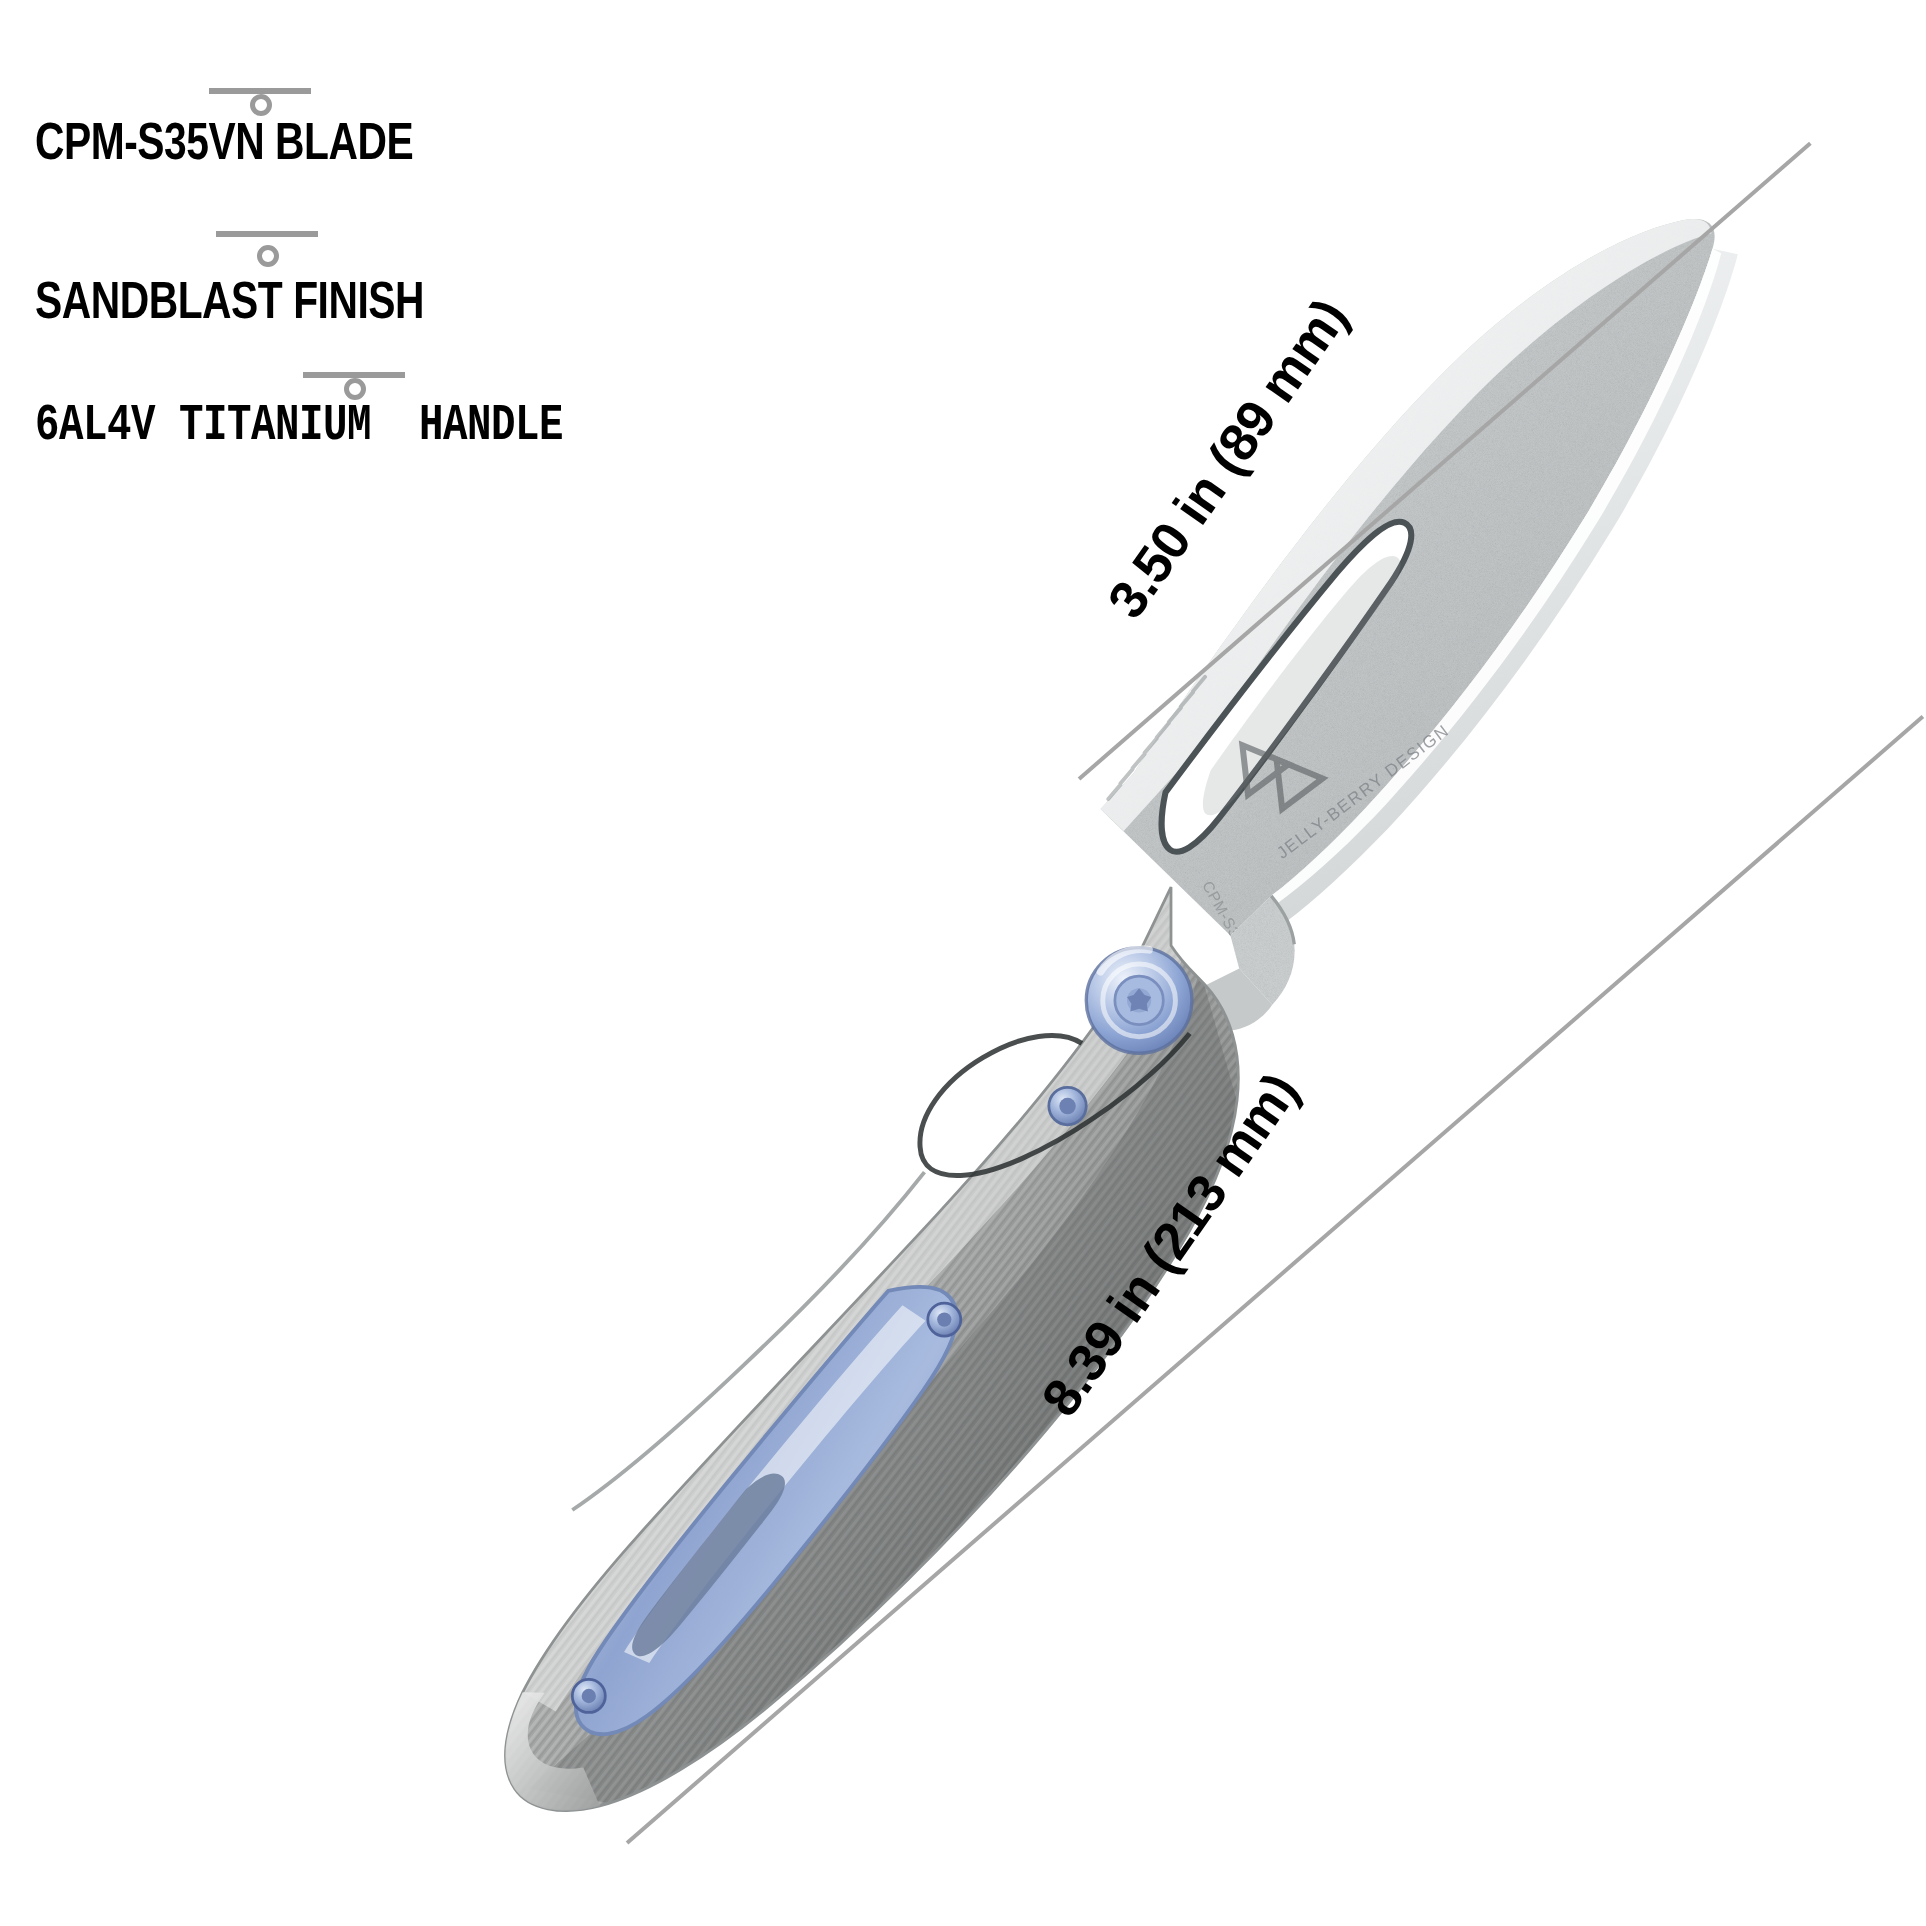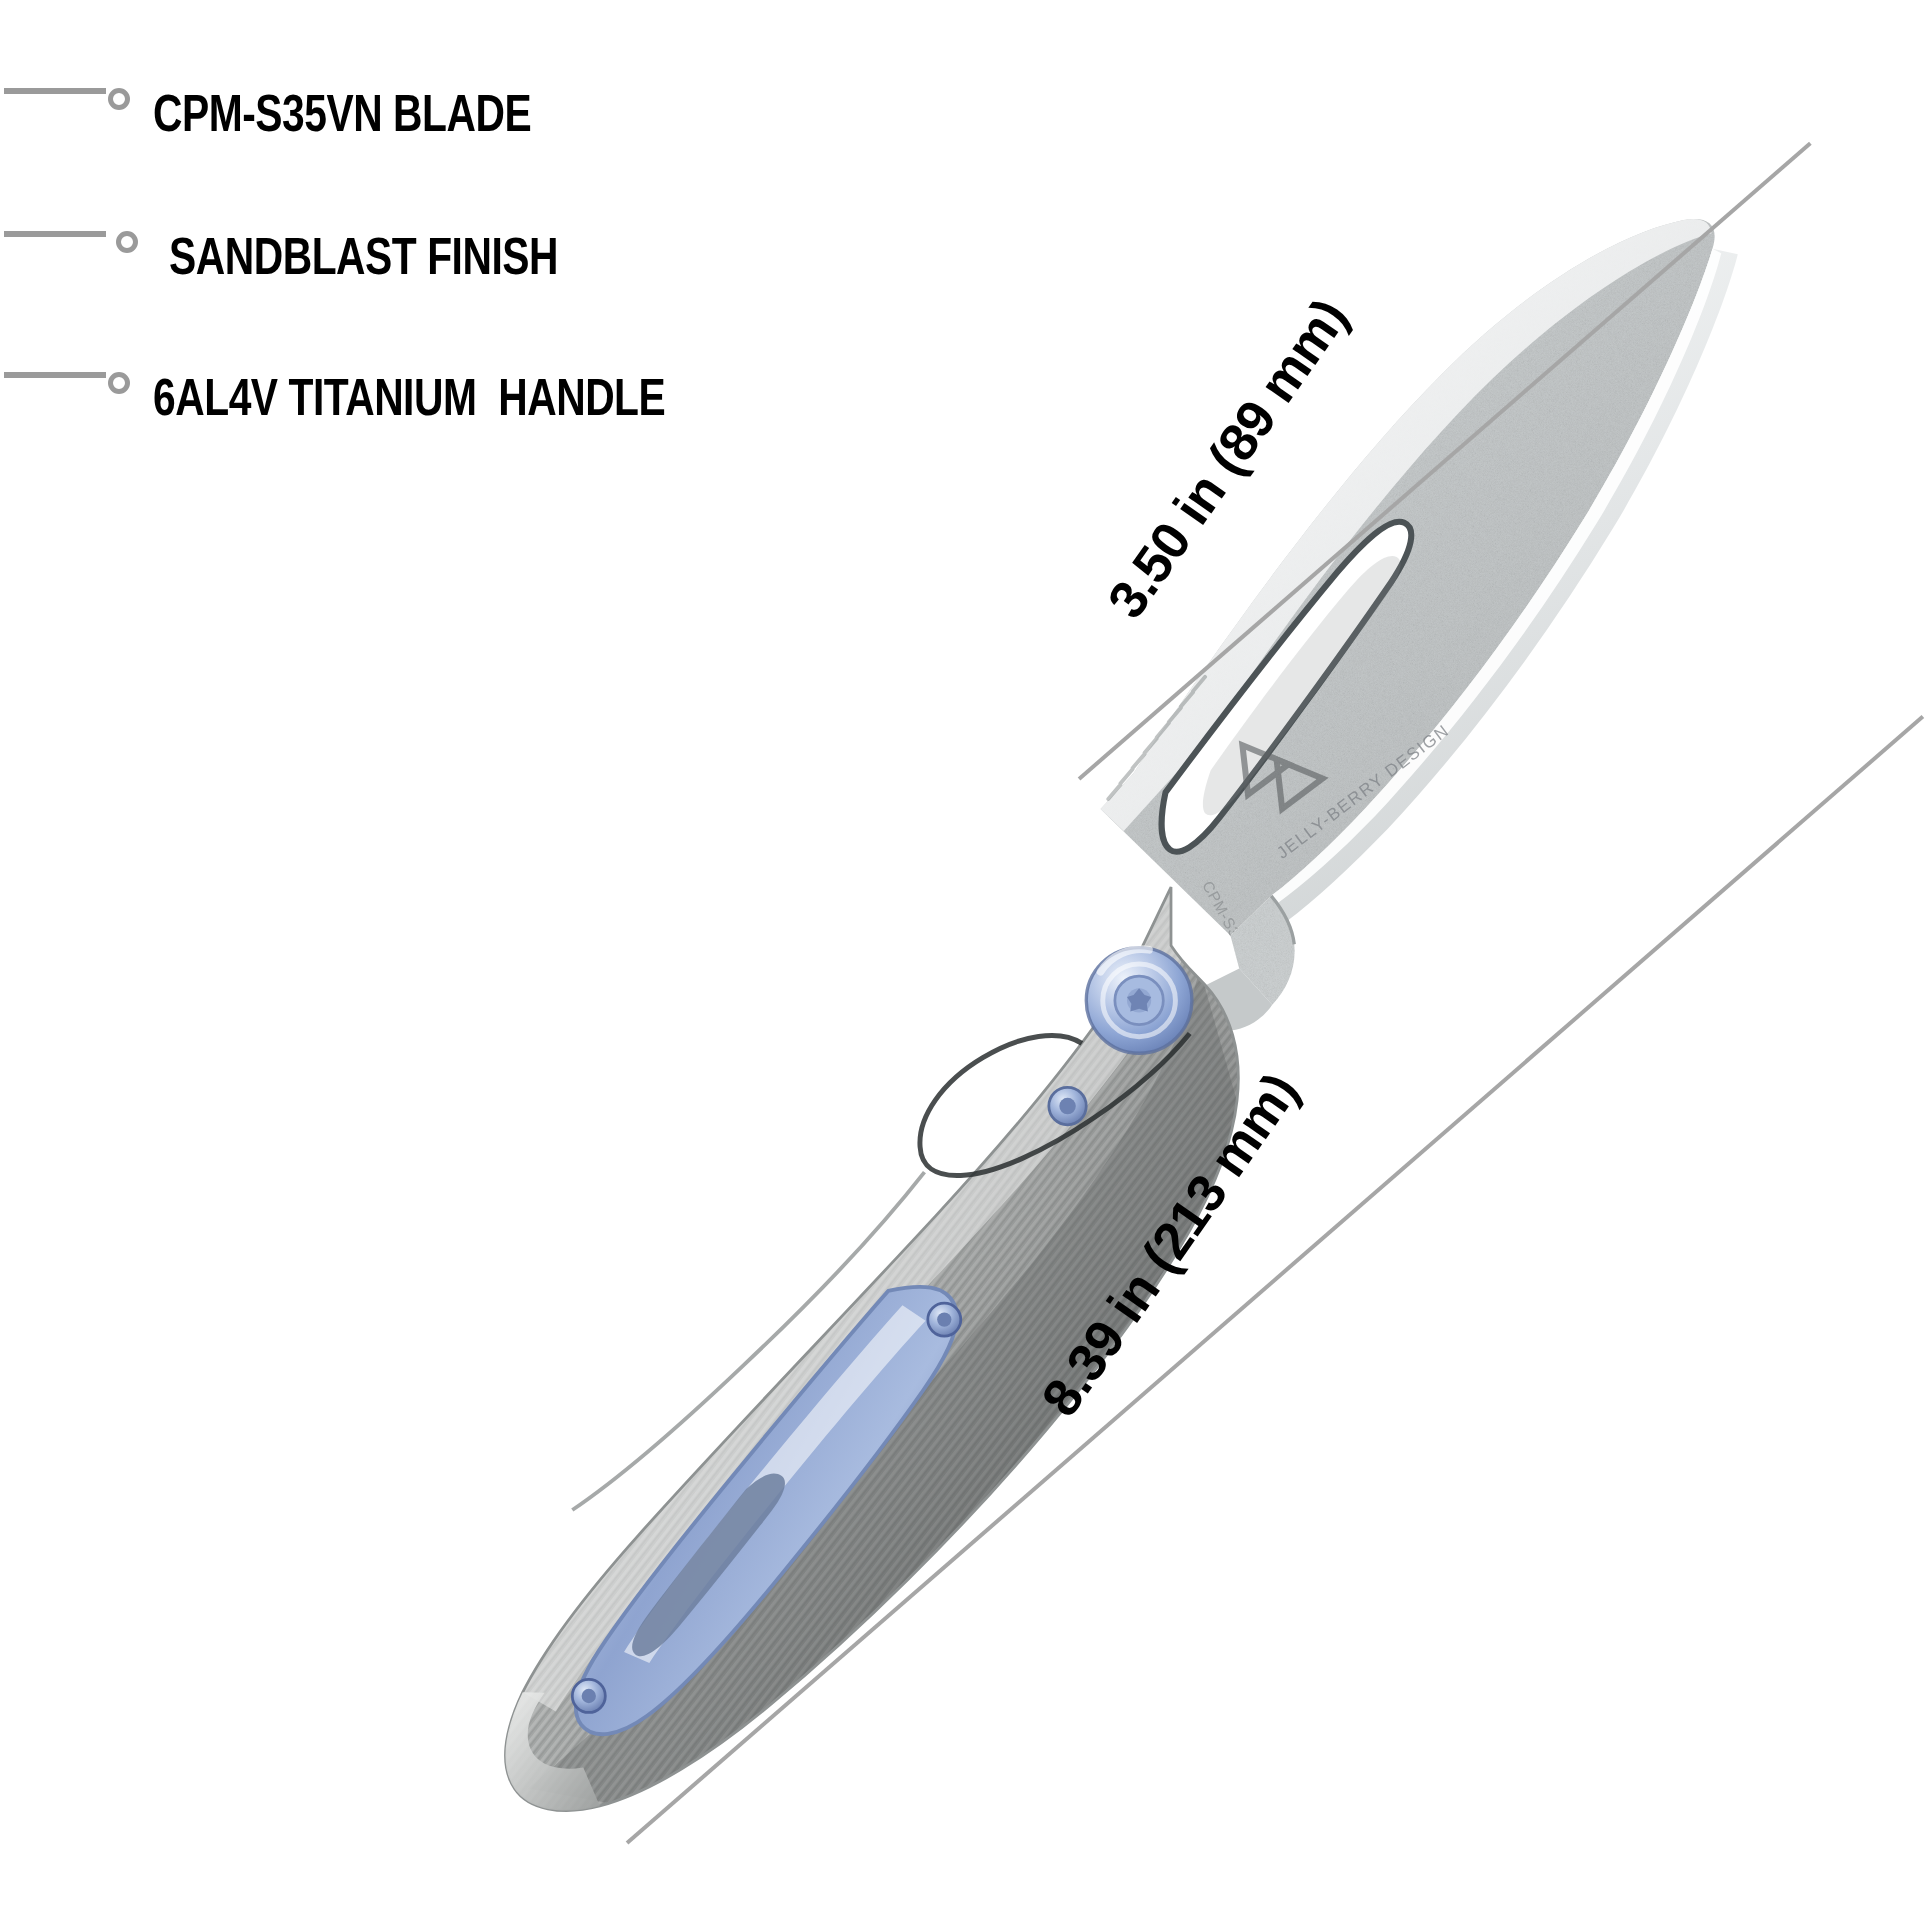--- a/index.html
+++ b/index.html
@@ -2,31 +2,31 @@
 <html style="font-size:8.8px"><head>
 <meta charset="utf-8">
 <style>
   html,body{margin:0;padding:0;background:#fff;}
   body{width:1926px;height:1926px;position:relative;overflow:hidden;
        font-family:"Liberation Sans","DejaVu Sans",sans-serif;}
 
   #stage{position:absolute;inset:0;width:1926px;height:1926px;background:#ffffff;}
 
   
-  .callout{position:absolute;left:4px;display:flex;height:66px;}
+  .callout{position:absolute;left:12px;display:flex;align-items:center;height:66px;flex-direction:column;}
   .callout .lead-line{width:102px;height:6px;background:#9a9a9a;flex:0 0 auto;}
   .callout .lead-dot{width:22px;height:22px;border:5px solid #9a9a9a;border-radius:50%;
         box-sizing:border-box;background:#fff;margin-left:2.2px;flex:0 0 auto;}
   .callout .co-label{margin-left:23px;font-size:51px;line-height:1;font-weight:700;
         color:#000;white-space:pre;letter-spacing:-0.6px;
         transform:scaleX(.80);transform-origin:left center;}
 
   #callout-0{top:88px;}
   #callout-1{top:231px;gap:8px;}
-  #callout-2{top:372px;}
+  #callout-2{top:372px;font-family:Liberation Mono, monospace;}
 
   
   .dim-line{position:absolute;height:3.9px;background:#a6a6a6;transform-origin:left center;}
   .dim-label{position:absolute;font-size:53px;font-weight:700;color:#000;white-space:nowrap;
         transform-origin:left center;letter-spacing:-0.6px;}
 
   
   #knife{position:absolute;left:0;top:0;width:1926px;height:1926px;}
 </style>
 </head>

